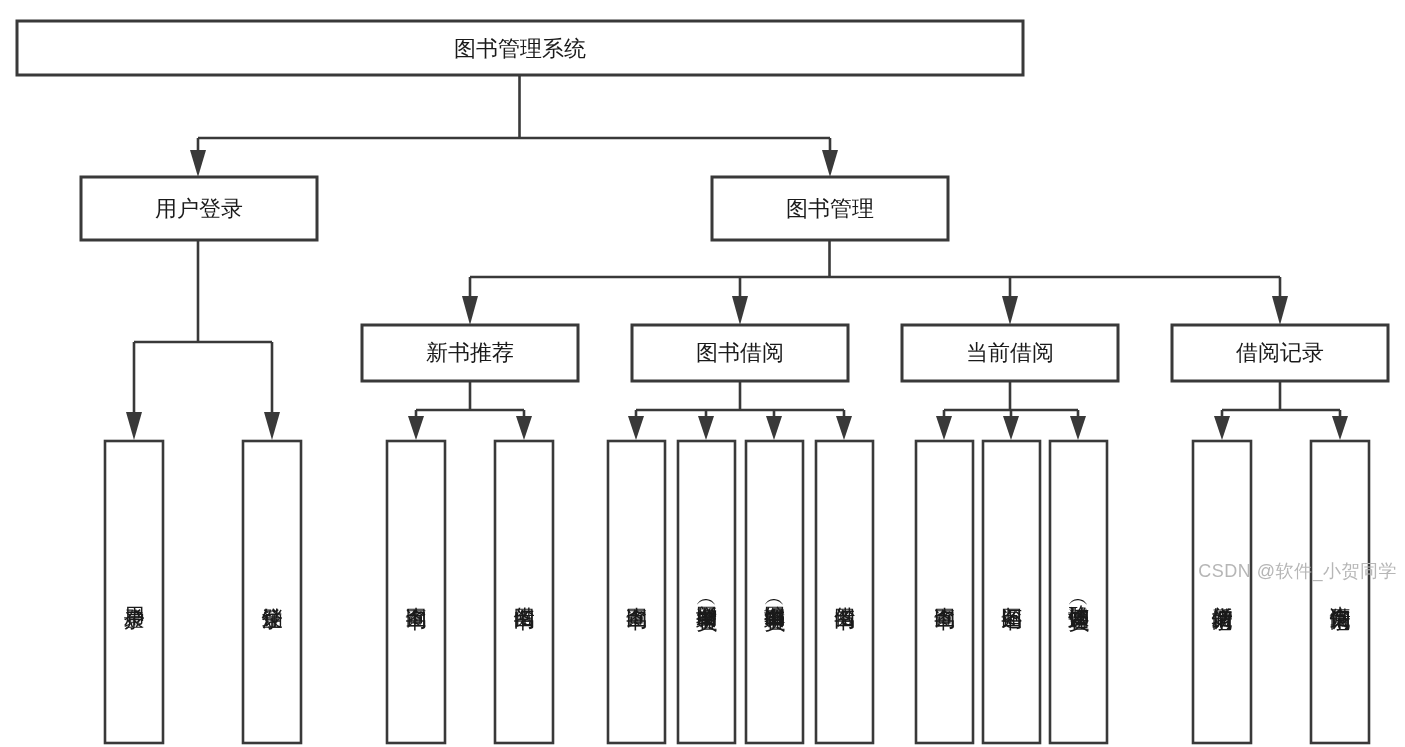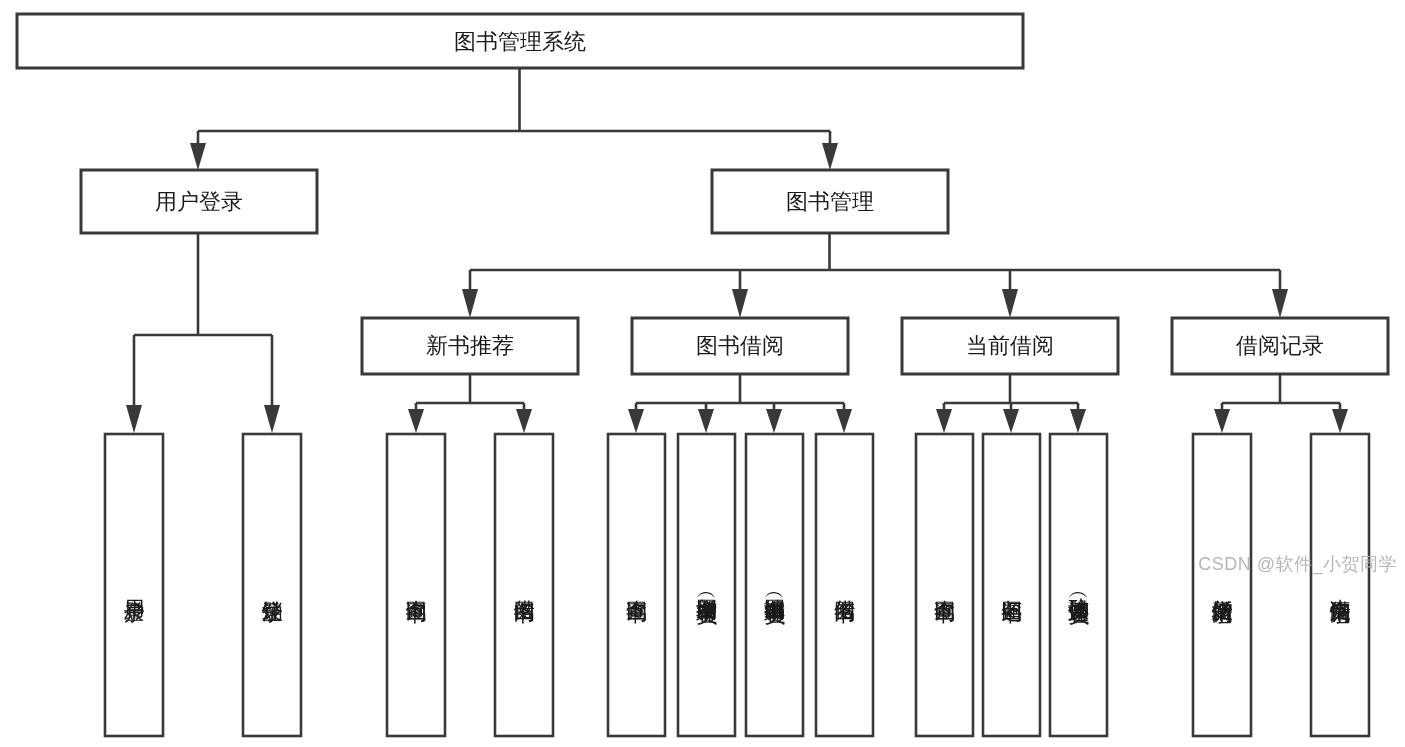--- a/index.html
+++ b/index.html
@@ -11,20 +11,21 @@
     width: 1405px;
     height: 747px;
     overflow: hidden;
     font-family: "Liberation Sans", "DejaVu Sans", sans-serif;
   }
   #diagram-root {
     position: relative;
     width: 1405px;
     height: 582px;
     background: #ffffff;
+    margin-top: 7px;
   }
   svg#diagram-svg {
     position: absolute;
     left: 0;
     top: 0;
     width: 1405px;
     height: 747px;
     display: block;
   }
   .node-box {

